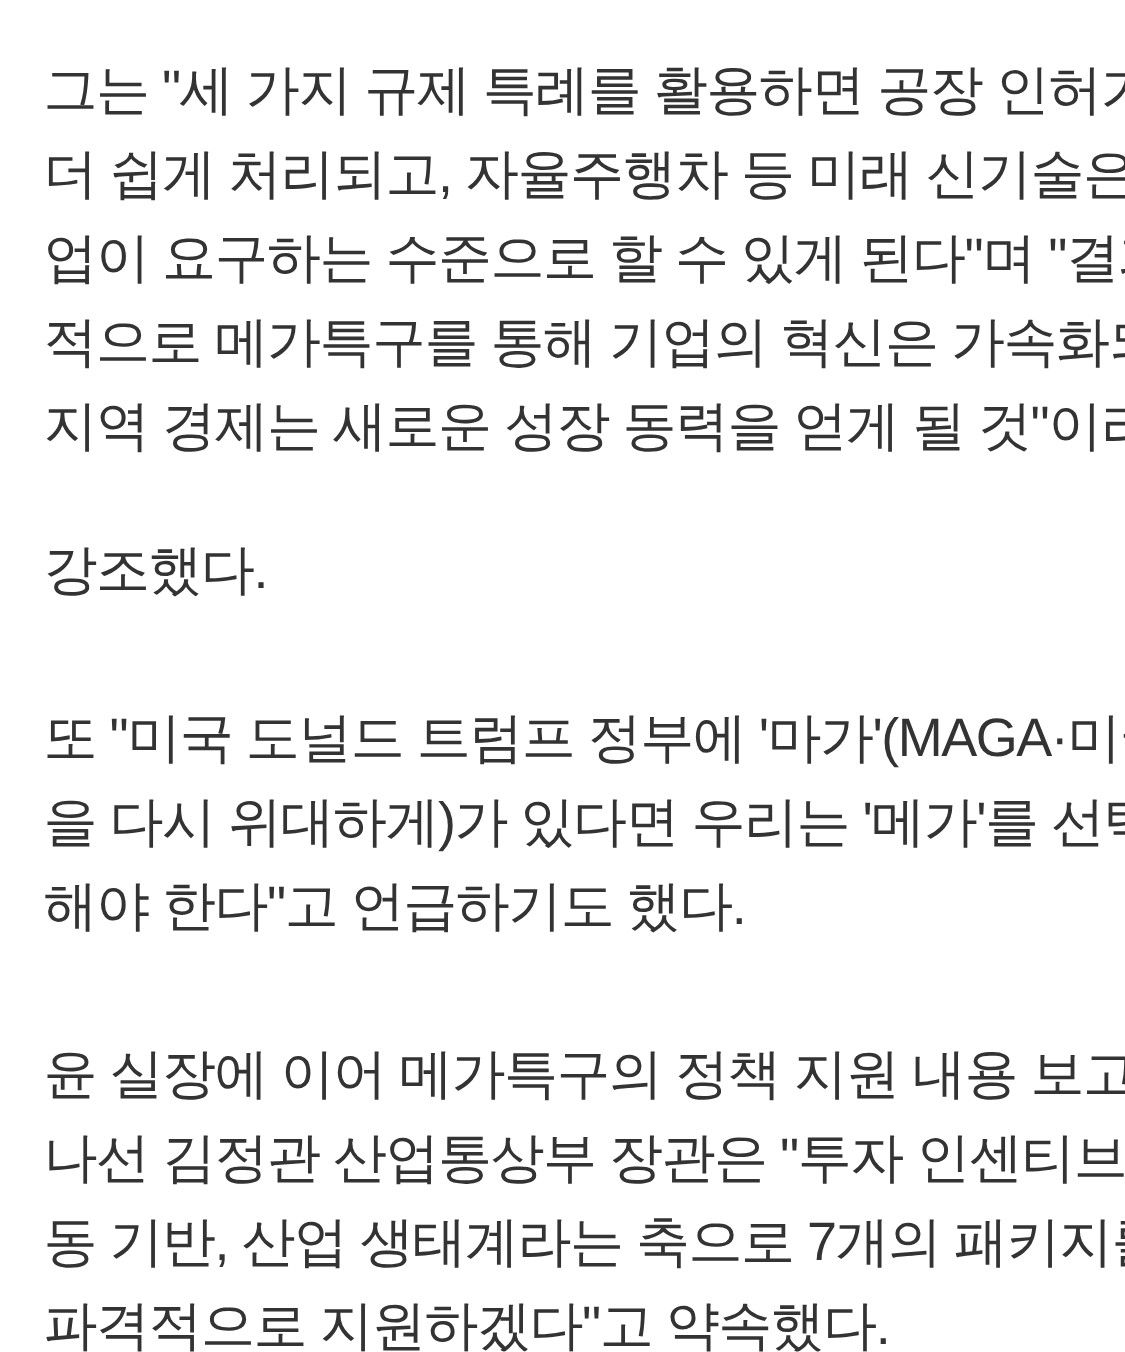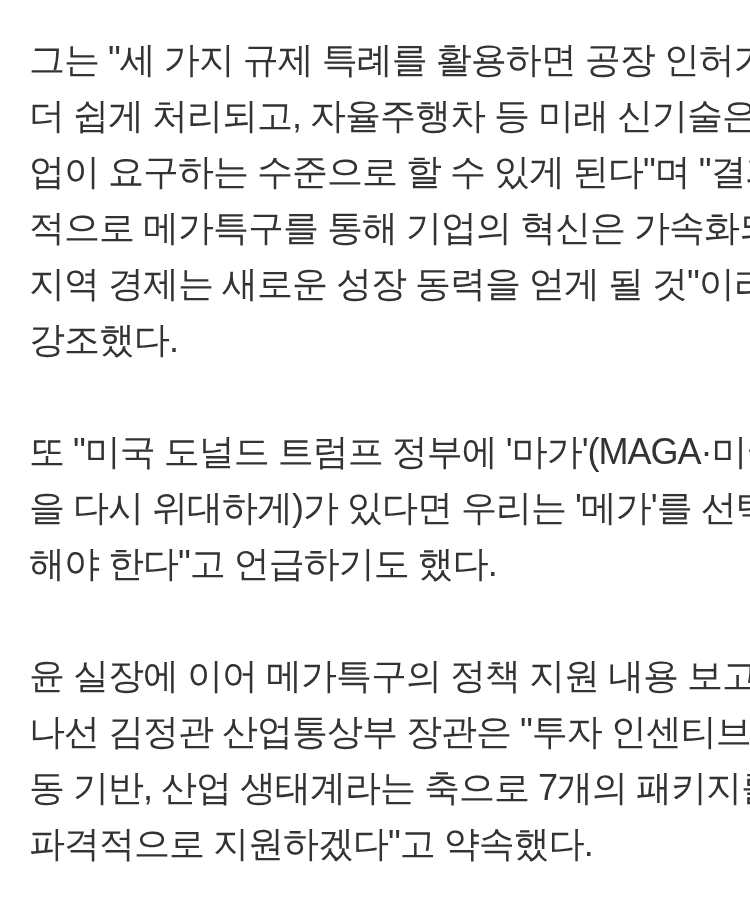--- a/index.html
+++ b/index.html
@@ -37,21 +37,21 @@
 <body>
 
 <div class="article-body">
 
   <p class="paragraph">
     <span class="text-line" style="display: block;">그는 "세 가지 규제 특례를 활용하면 공장 인허가는</span>
     <span class="text-line" style="display: block;">더 쉽게 처리되고, 자율주행차 등 미래 신기술은 기</span>
     <span class="text-line" style="display: block;">업이 요구하는 수준으로 할 수 있게 된다"며 "결과</span>
     <span class="text-line" style="display: block;">적으로 메가특구를 통해 기업의 혁신은 가속화되고</span>
     <span class="text-line" style="display: block;">지역 경제는 새로운 성장 동력을 얻게 될 것"이라고</span>
-    <span class="text-line" style="display: block;">강조했다.</span>
+    <span class="text-line" style="display: block; margin-top: 40px;">강조했다.</span>
   </p>
 
   <p class="paragraph">
     <span class="text-line" style="display: block;">또 "미국 도널드 트럼프 정부에 '마가'(MAGA·미국</span>
     <span class="text-line" style="display: block;">을 다시 위대하게)가 있다면 우리는 '메가'를 선택</span>
     <span class="text-line" style="display: block;">해야 한다"고 언급하기도 했다.</span>
   </p>
 
   <p class="paragraph">
     <span class="text-line" style="display: block;">윤 실장에 이어 메가특구의 정책 지원 내용 보고에</span>

